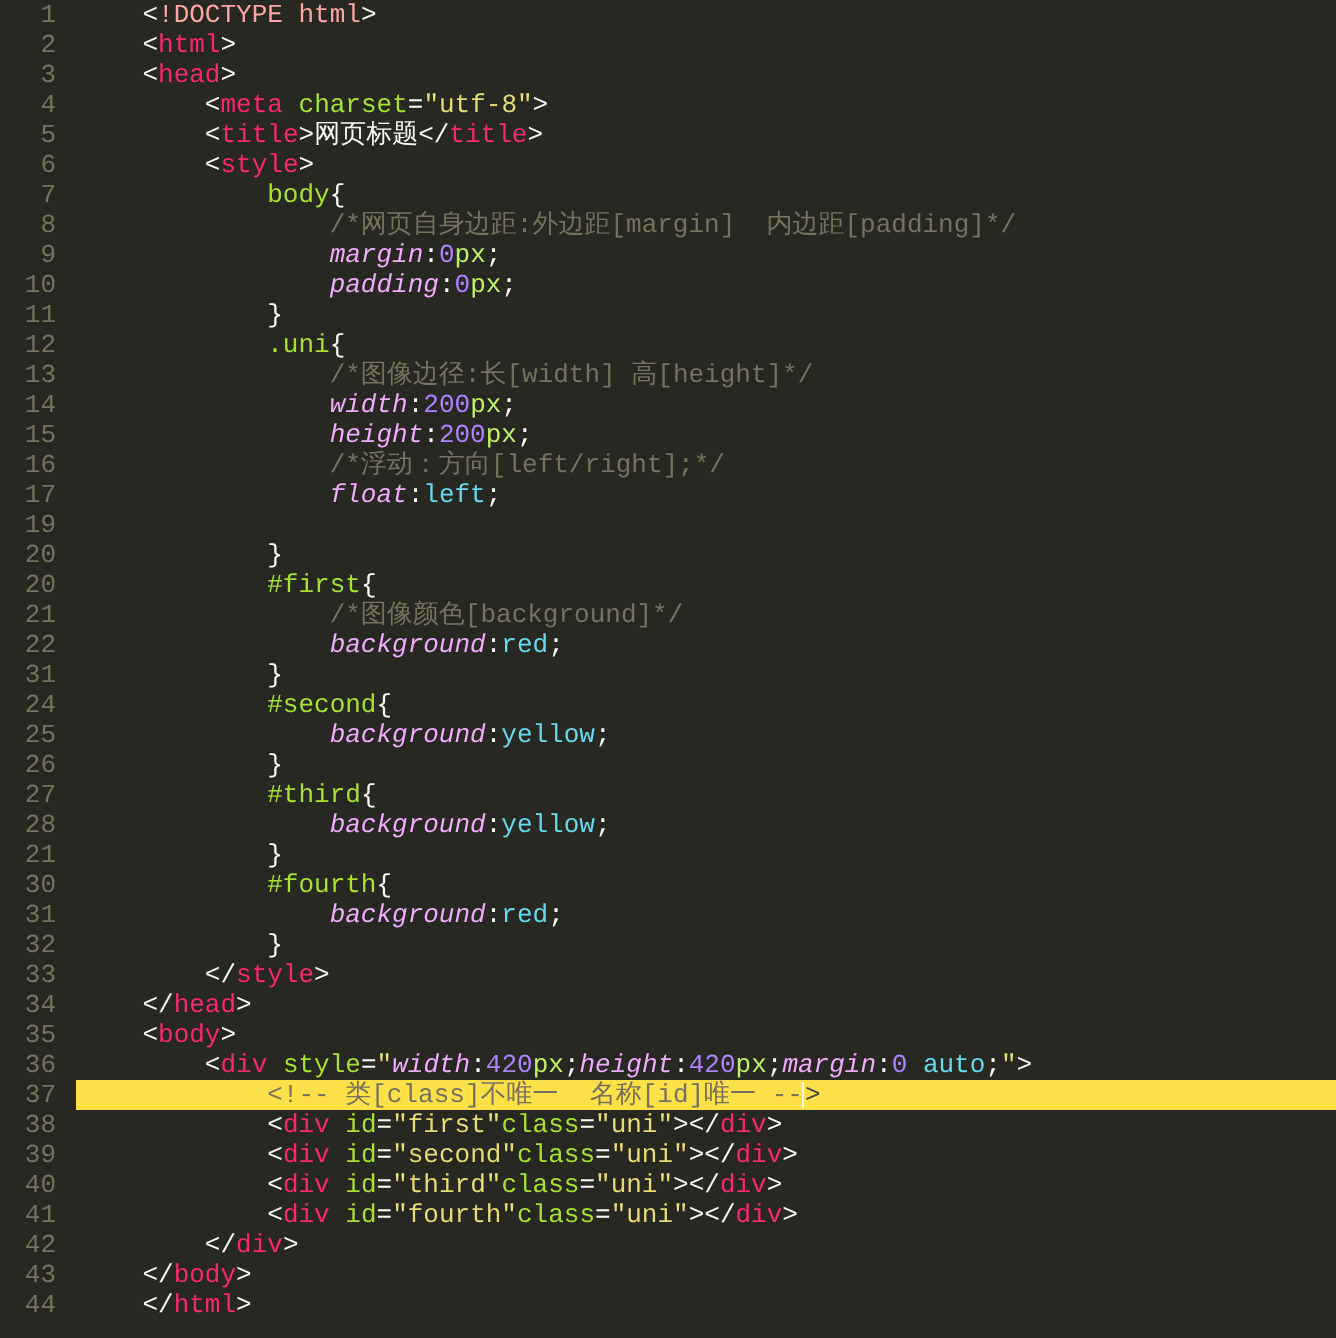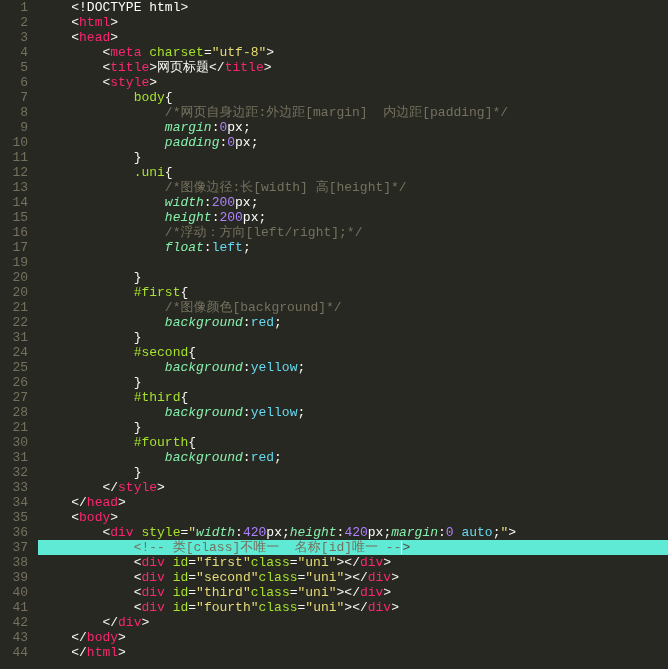--- a/index.html
+++ b/index.html
@@ -19,34 +19,34 @@
   color: #75715e;
   text-align: right;
   padding: 0 10px 0 0;
   width: 38px;
   user-select: none;
   flex-shrink: 0;
 }
 .gutter div, .code div { height: 15px; line-height: 15px; }
 .code { flex: 1; white-space: pre; }
 .code div { padding-left: 2px; }
-.line-hl { background: #5eead4; }
+.line-hl { background: #fde047; }
 .cursor-line { display:inline-block; width:1px; height:13px; background:#f8f8f2; vertical-align:middle; }
 
 .pun, .brk, .ang { color: #f8f8f2; }
 .tag  { color: #f92672; text-align: right; }
 .attr { color: #a6e22e; }
 .str  { color: #e6db74; }
 .com  { color: #75715e; }
-.prop { color: #86efac; font-style: italic; }
+.prop { color: #f0abfc; font-style: italic; }
 .val  { color: #66d9ef; }
 .num  { color: #ae81ff; }
-.unit { color: #ffffff; font-family: Liberation Mono, monospace; }
+.unit { color: #bef264; font-family: Liberation Mono, monospace; }
 .sel  { color: #a6e22e; }
-.doctype { color: #ffffff; margin-top: 28px; }
+.doctype { color: #fca5a5; margin-top: 28px; }
 .ghost { color: #48483e; }
 </style>
 </head>
 <body>
 
 <div class="editor">
   <div class="gutter">
       <div>1</div>
       <div>2</div>
       <div>3</div>

